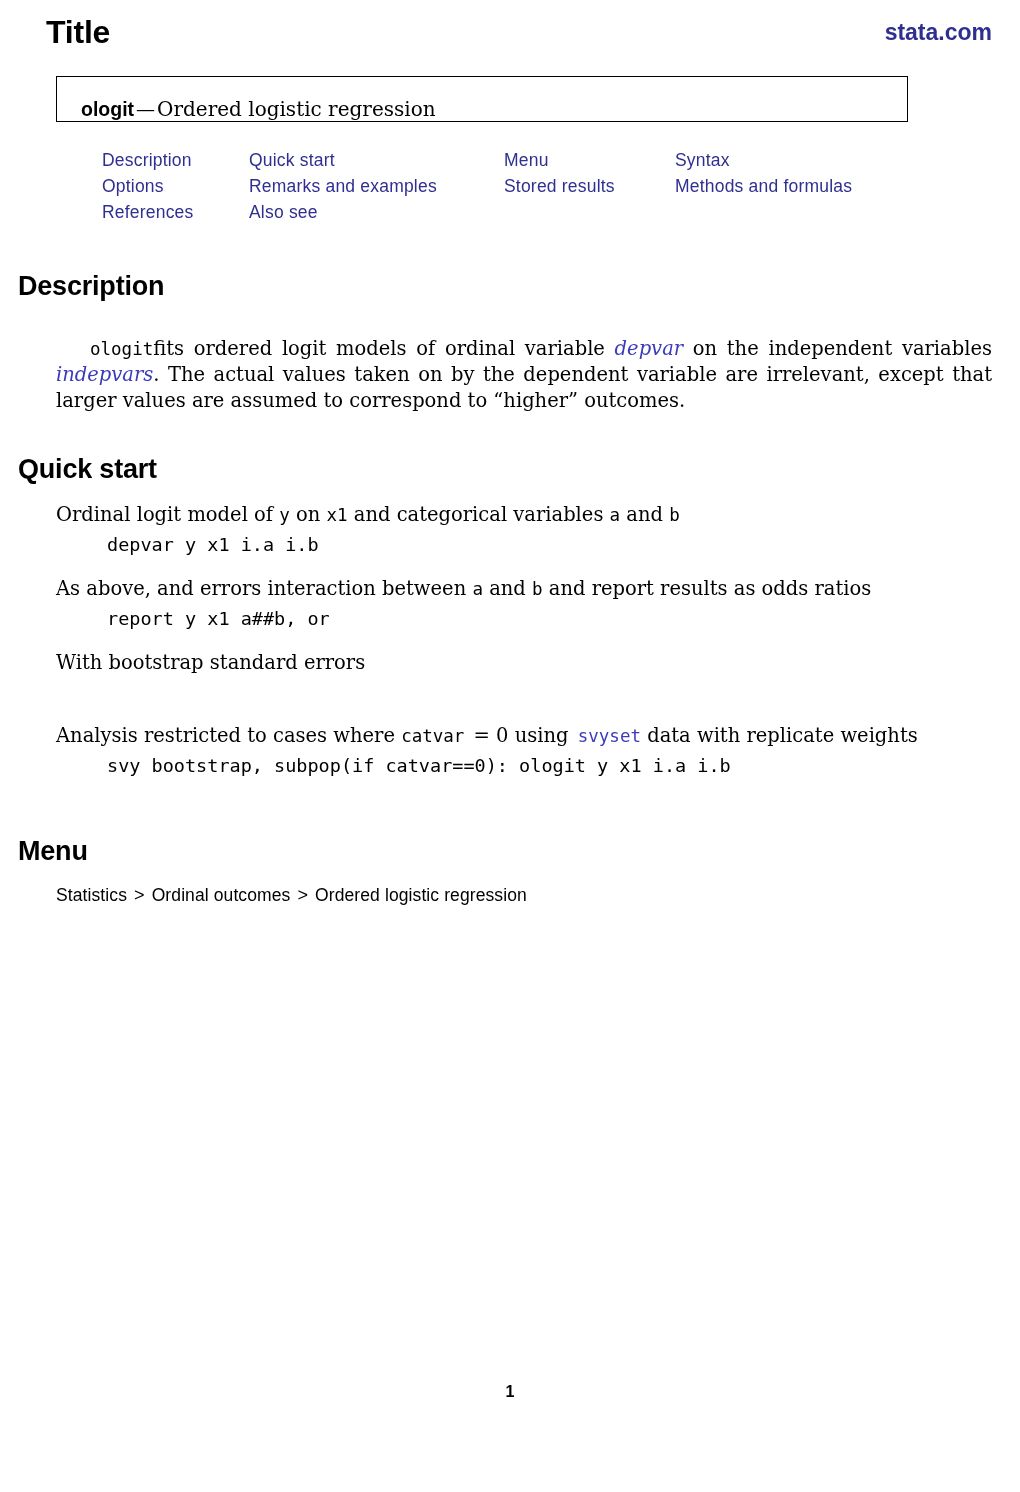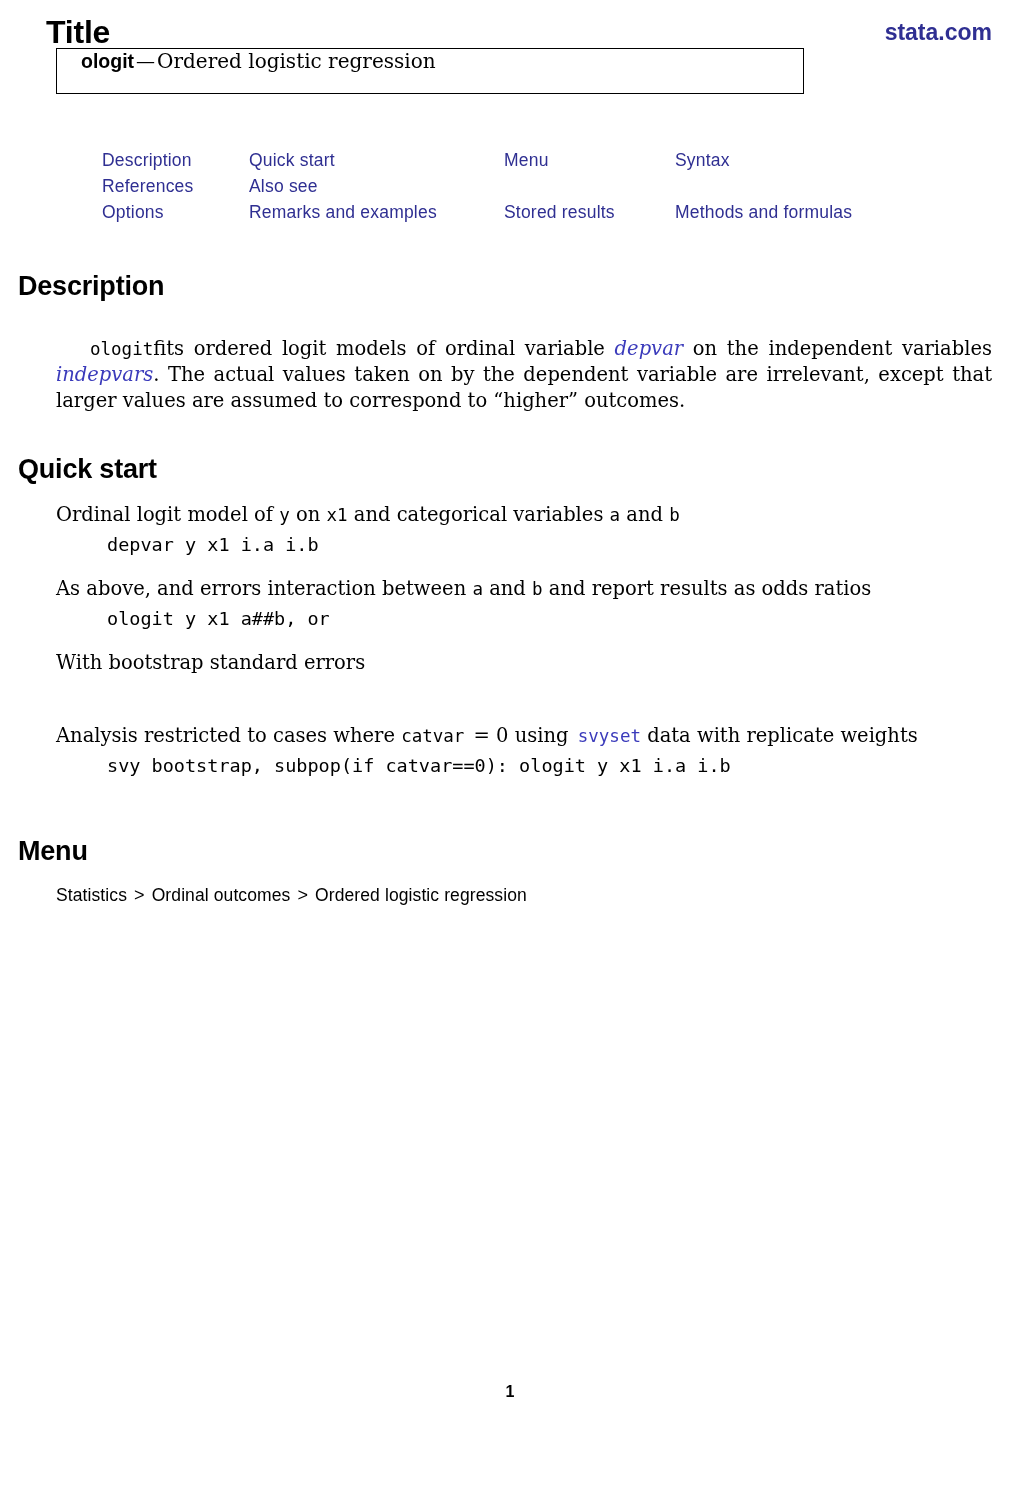--- a/index.html
+++ b/index.html
@@ -46,27 +46,27 @@
     line-height: 1;
     color: #2f2f92;
     text-decoration: none;
     margin-left: 48px;
   }
 
   
   .title-box {
     position: absolute;
     left: 56px;
-    top: 48px;
-    width: 748px;
+    top: 76px;
+    width: 852px;
     height: 46px;
     border: 1.5px solid #000;
     box-sizing: border-box;
     display: flex;
-    align-items: flex-start;
+    align-items: flex-end;
   }
   .title-box-inner {
     padding-left: 24px;
     font-size: 20px;
     white-space: nowrap;
   }
   .cmd-name {
     font-family: "Liberation Sans", sans-serif;
     font-weight: bold;
     font-size: 19.5px;
@@ -226,48 +226,48 @@
 
   <table class="navlinks">
     <tbody>
         <tr>
       <td class="c0"><a class="navlink" href="#">Description</a></td>
       <td class="c1"><a class="navlink" href="#">Quick start</a></td>
       <td class="c2"><a class="navlink" href="#">Menu</a></td>
       <td class="c3"><a class="navlink" href="#">Syntax</a></td>
     </tr>
     <tr>
+      <td class="c0"><a class="navlink" href="#">Options</a></td>
+      <td class="c1"><a class="navlink" href="#">Remarks and examples</a></td>
+      <td class="c2"><a class="navlink" href="#">Stored results</a></td>
+      <td class="c3"><a class="navlink" href="#">Methods and formulas</a></td>
+    </tr>
+    <tr>
       <td class="c0"><a class="navlink" href="#">References</a></td>
       <td class="c1"><a class="navlink" href="#">Also see</a></td>
       <td class="c2"></td>
       <td class="c3"></td>
     </tr>
-    <tr>
-      <td class="c0"><a class="navlink" href="#">Options</a></td>
-      <td class="c1"><a class="navlink" href="#">Remarks and examples</a></td>
-      <td class="c2"><a class="navlink" href="#">Stored results</a></td>
-      <td class="c3"><a class="navlink" href="#">Methods and formulas</a></td>
-    </tr>
   </tbody>
     </table>
 
   <div class="section-head" id="head-description">Description</div>
 
   <p class="desc-para"><span class="mono">ologit</span><span>fits ordered logit models of ordinal variable </span><span class="ital-var">depvar</span><span> on the independent variables </span><span class="ital-var">indepvars</span><span>. The actual values taken on by the dependent variable are irrelevant, except that larger values are assumed to correspond to “higher” outcomes.</span></p>
 
   <div class="section-head" id="head-quickstart">Quick start</div>
 
   <div class="qs-block" id="qs-0">
     <div class="qs-desc"><span>Ordinal logit model of </span><span class="mono-in">y</span><span> on </span><span class="mono-in">x1</span><span> and categorical variables </span><span class="mono-in">a</span><span> and </span><span class="mono-in">b</span></div>
     <div class="qs-code">depvar y x1 i.a i.b</div>
   </div>
 
   <div class="qs-block" id="qs-1">
     <div class="qs-desc"><span>As above, and errors interaction between </span><span class="mono-in">a</span><span> and </span><span class="mono-in">b</span><span> and report results as odds ratios</span></div>
-    <div class="qs-code">ologit y x1 a##b, or</div>
+    <div class="qs-code">report y x1 a##b, or</div>
   </div>
 
   <div class="qs-block" id="qs-2">
     <div class="qs-desc"><span>With bootstrap standard errors</span></div>
   </div>
 
   <div class="qs-block" id="qs-3">
     <div class="qs-desc"><span>Analysis restricted to cases where </span><span class="mono-in">catvar</span><span class="math-eq"> = 0 using </span><a class="link-mono" href="#">svyset</a><span> data with replicate weights</span></div>
     <div class="qs-code">svy bootstrap, subpop(if catvar==0): ologit y x1 i.a i.b</div>
   </div>

